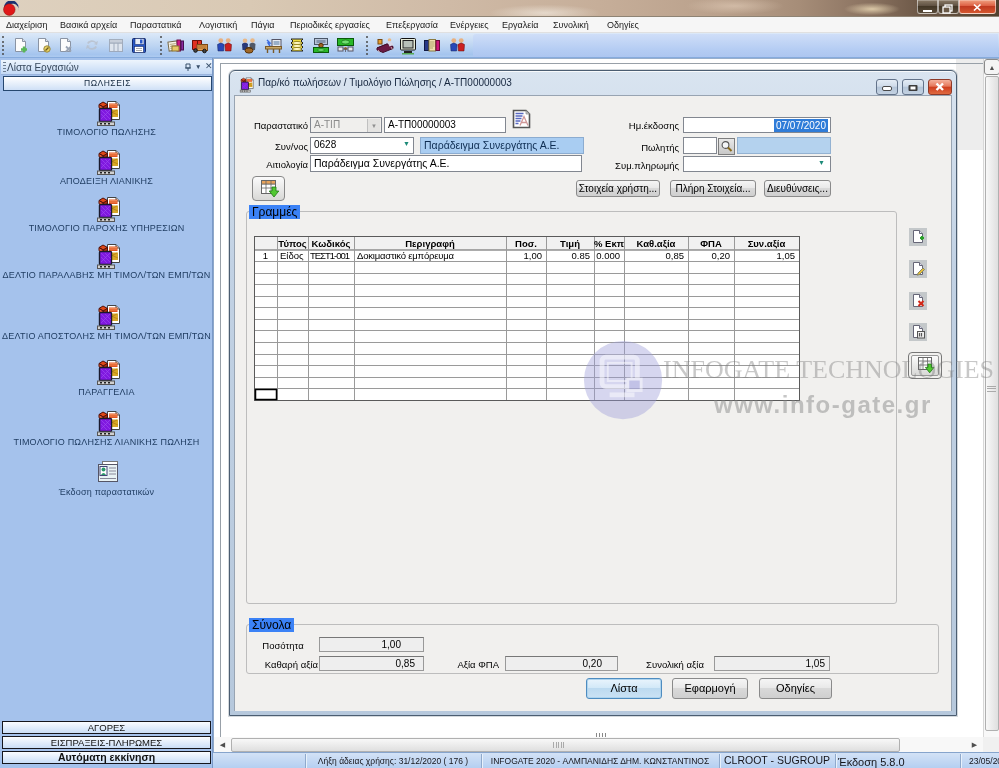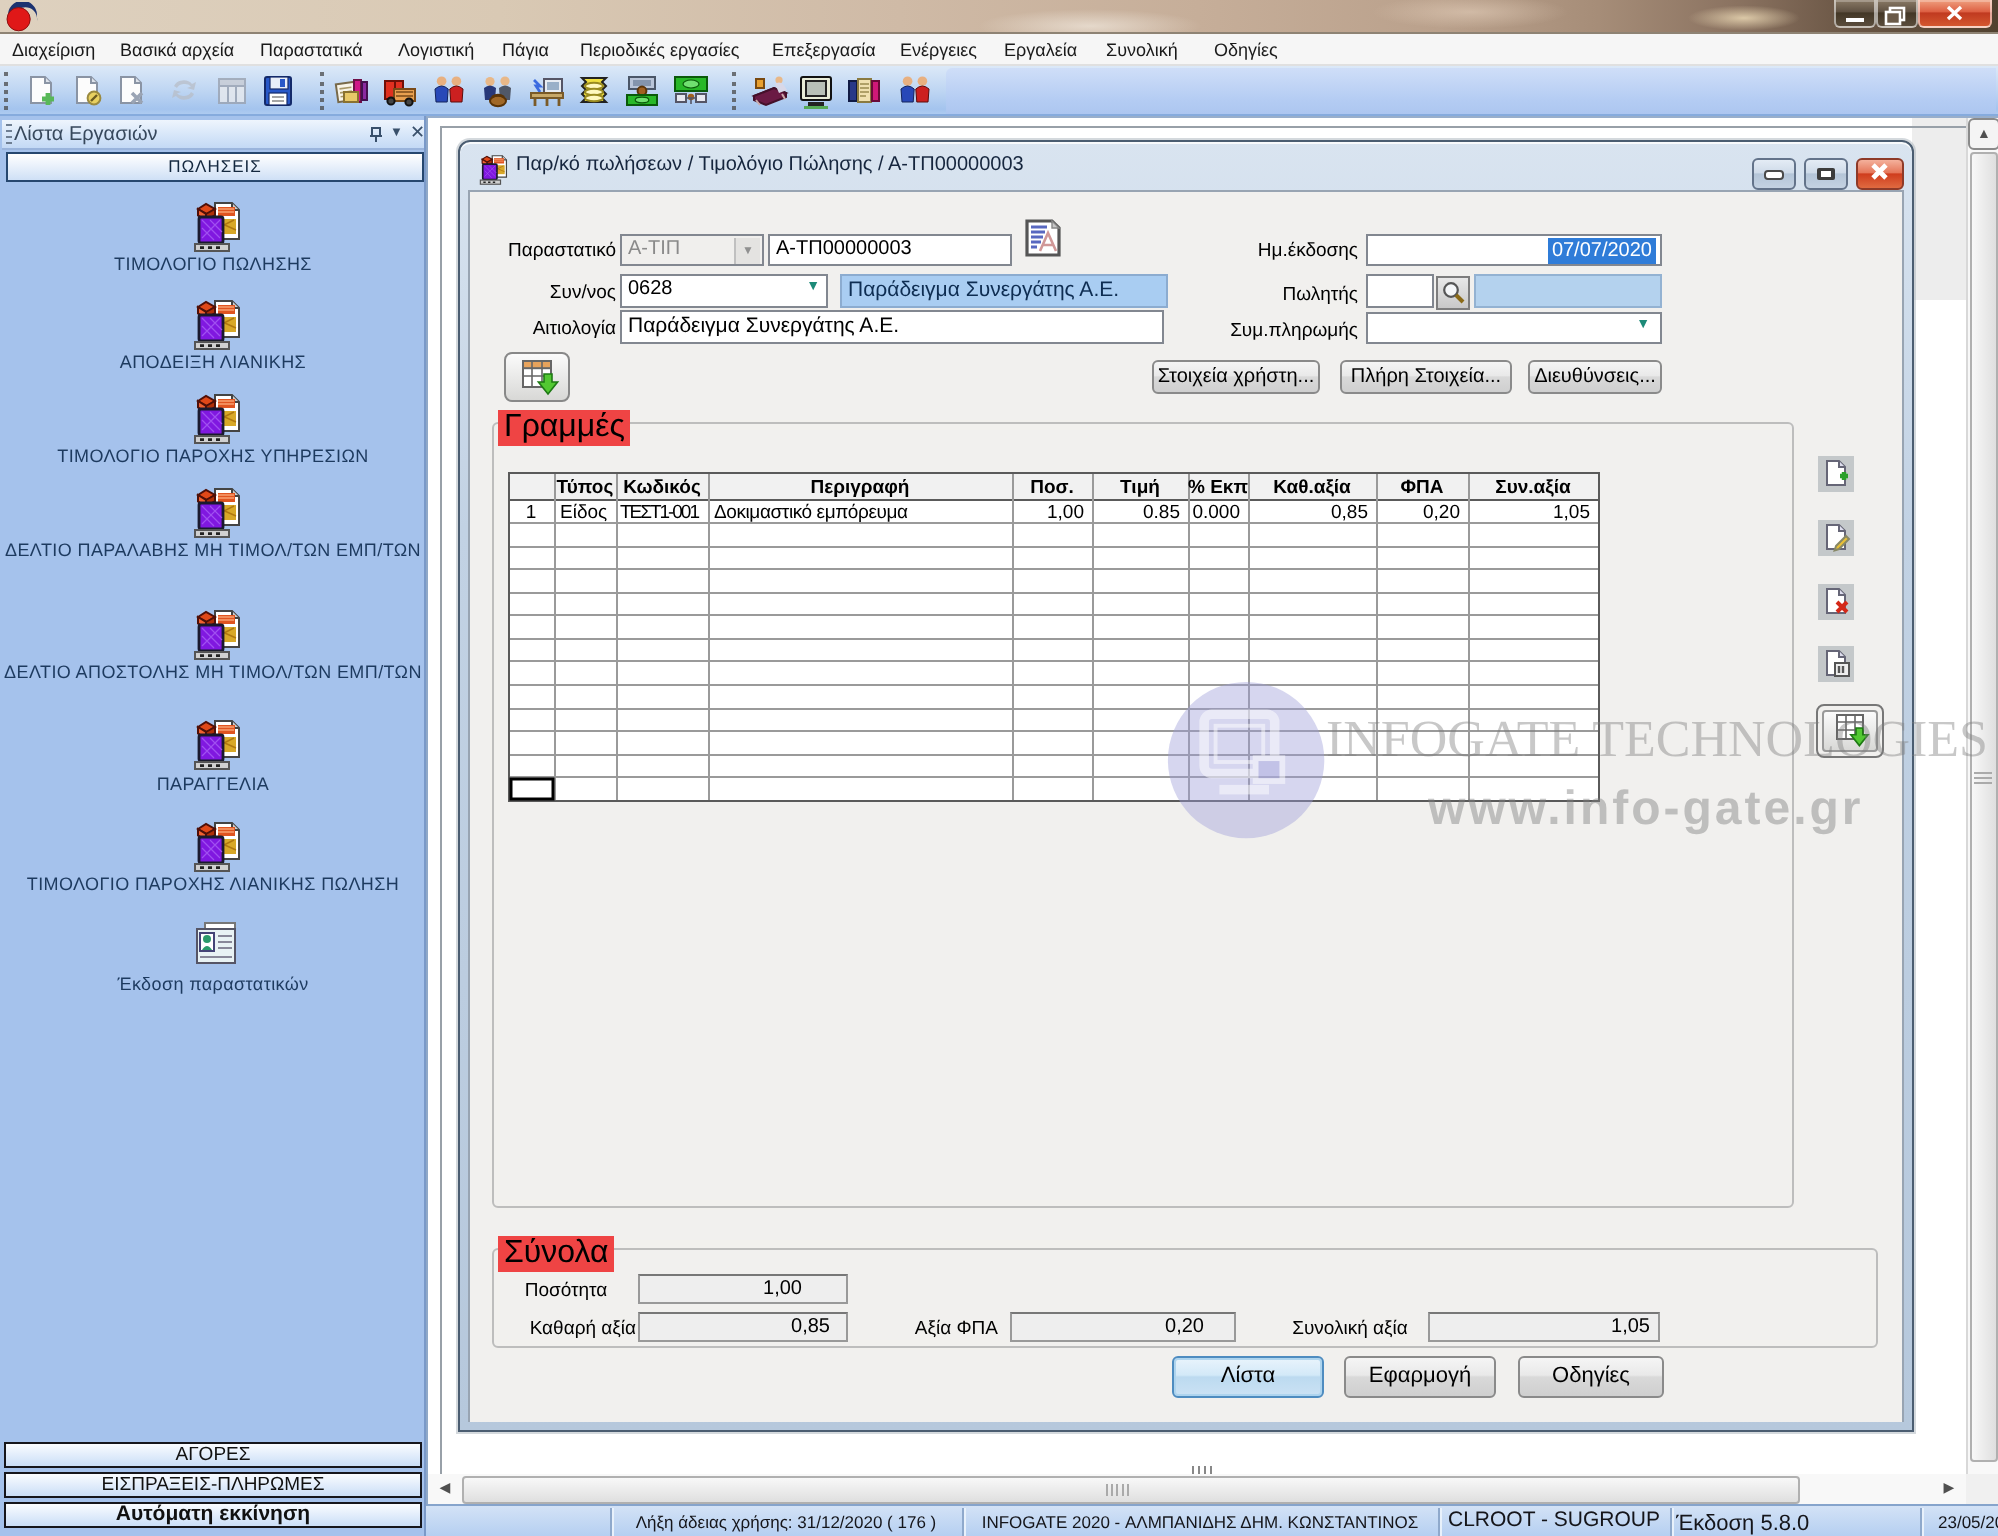--- a/index.html
+++ b/index.html
@@ -61,21 +61,21 @@
 #iwtitle{position:absolute;left:28px;top:6px;font-size:10px;color:#16263e;white-space:nowrap}
 #iwcontent{left:234px;top:95px;width:718px;height:616px;background:#f1f0ee;border:1px solid #98a4b2;border-bottom:none}
 .wbtn{position:absolute;top:8px;height:16px;border:1px solid #63738a;border-radius:3px;background:linear-gradient(#e4ecf5,#cfdbe9 45%,#b4c5d8 50%,#c4d2e2)}
 #wclose{background:linear-gradient(#f4b19c,#e5775a 45%,#cf3d1d 50%,#e06a40);border-color:#8e3a28}
 
 .lbl{position:absolute;font-size:9.5px;color:#000;text-align:right;white-space:nowrap}
 .fld{position:absolute;background:#fff;border:1px solid #828790;font-size:10px;color:#000;padding:1px 3px;white-space:nowrap;overflow:hidden}
 .btn{position:absolute;background:linear-gradient(#f5f5f5,#e9e9e9 45%,#d9d9d9 50%,#cfcfcf);border:1px solid #8a8a8a;border-radius:3px;
  font-size:10px;color:#000;text-align:center;white-space:nowrap;overflow:hidden}
 .gb{position:absolute;border:1px solid #bdbdbd;border-radius:3px}
-.gblbl{position:absolute;font-size:16px;color:#000;background:#ef4444;padding:0 3px;white-space:nowrap}
+.gblbl{position:absolute;font-size:12px;color:#000;background:#3b82f6;padding:0 3px;white-space:nowrap}
 .sfld{position:absolute;background:#eeeeee;border:1px solid #999;border-top-color:#777;font-size:10px;color:#000;text-align:right}
 </style></head>
 <body>
 
 <div class="a" id="tbar">
  <svg class="a" style="left:3px;top:1px" width="16" height="15" viewBox="0 0 16 15">
   <path d="M1,7 A 7.2 7.2 0 0 1 15.5,6.2 L15.5,9.5 A 5.8 5.8 0 0 0 4,7.5 Z" fill="#1c3270"></path>
   <circle cx="6.3" cy="8.6" r="5.8" fill="#e01818" stroke="#8d1010" stroke-width=".5"></circle>
  </svg>
  <div class="capbtn" id="cb-min" style="left:917px;width:21px;border-radius:0 0 3px 3px"><svg width="19" height="12">
@@ -262,21 +262,21 @@
     <use href="#docmon"></use>
   </svg>
 <div class="pitem" style="top:331px">ΔΕΛΤΙΟ ΑΠΟΣΤΟΛΗΣ ΜΗ ΤΙΜΟΛ/ΤΩΝ ΕΜΠ/ΤΩΝ</div>
 <svg class="picon" style="top:359px" width="26" height="27">
     <use href="#docmon"></use>
   </svg>
 <div class="pitem" style="top:387px">ΠΑΡΑΓΓΕΛΙΑ</div>
 <svg class="picon" style="top:410px" width="26" height="27">
     <use href="#docmon"></use>
   </svg>
-<div class="pitem" style="top:437px">ΤΙΜΟΛΟΓΙΟ ΠΑΡΟΧΗΣ ΛΙΑΝΙΚΗΣ ΠΩΛΗΣΗ</div>
+<div class="pitem" style="top:437px">ΤΙΜΟΛΟΓΙΟ ΠΩΛΗΣΗΣ ΛΙΑΝΙΚΗΣ ΠΩΛΗΣΗ</div>
 <svg class="picon" style="left:95px;top:459px" width="26" height="26" viewBox="0 0 26 26">
  <rect x="7.5" y="2.5" width="15" height="18" fill="#fff" stroke="#777"></rect>
  <rect x="3.5" y="5.5" width="19" height="17" fill="#e8f2f4" stroke="#556"></rect>
  <rect x="5" y="7.5" width="7" height="9" fill="#fff" stroke="#447"></rect>
  <circle cx="8.5" cy="10.5" r="2" fill="#2a9a6a"></circle>
  <path d="M6,16 q2.5,-4 5,0 z" fill="#2a9a6a"></path>
  <path d="M14,9 h7 M14,12 h7 M14,15 h7 M5,19.5 h16" stroke="#889" stroke-width="1"></path>
 </svg>
 <div class="pitem" style="top:487px;font-size:9px">Έκδοση παραστατικών</div>
 <svg width="0" height="0" style="position:absolute">

